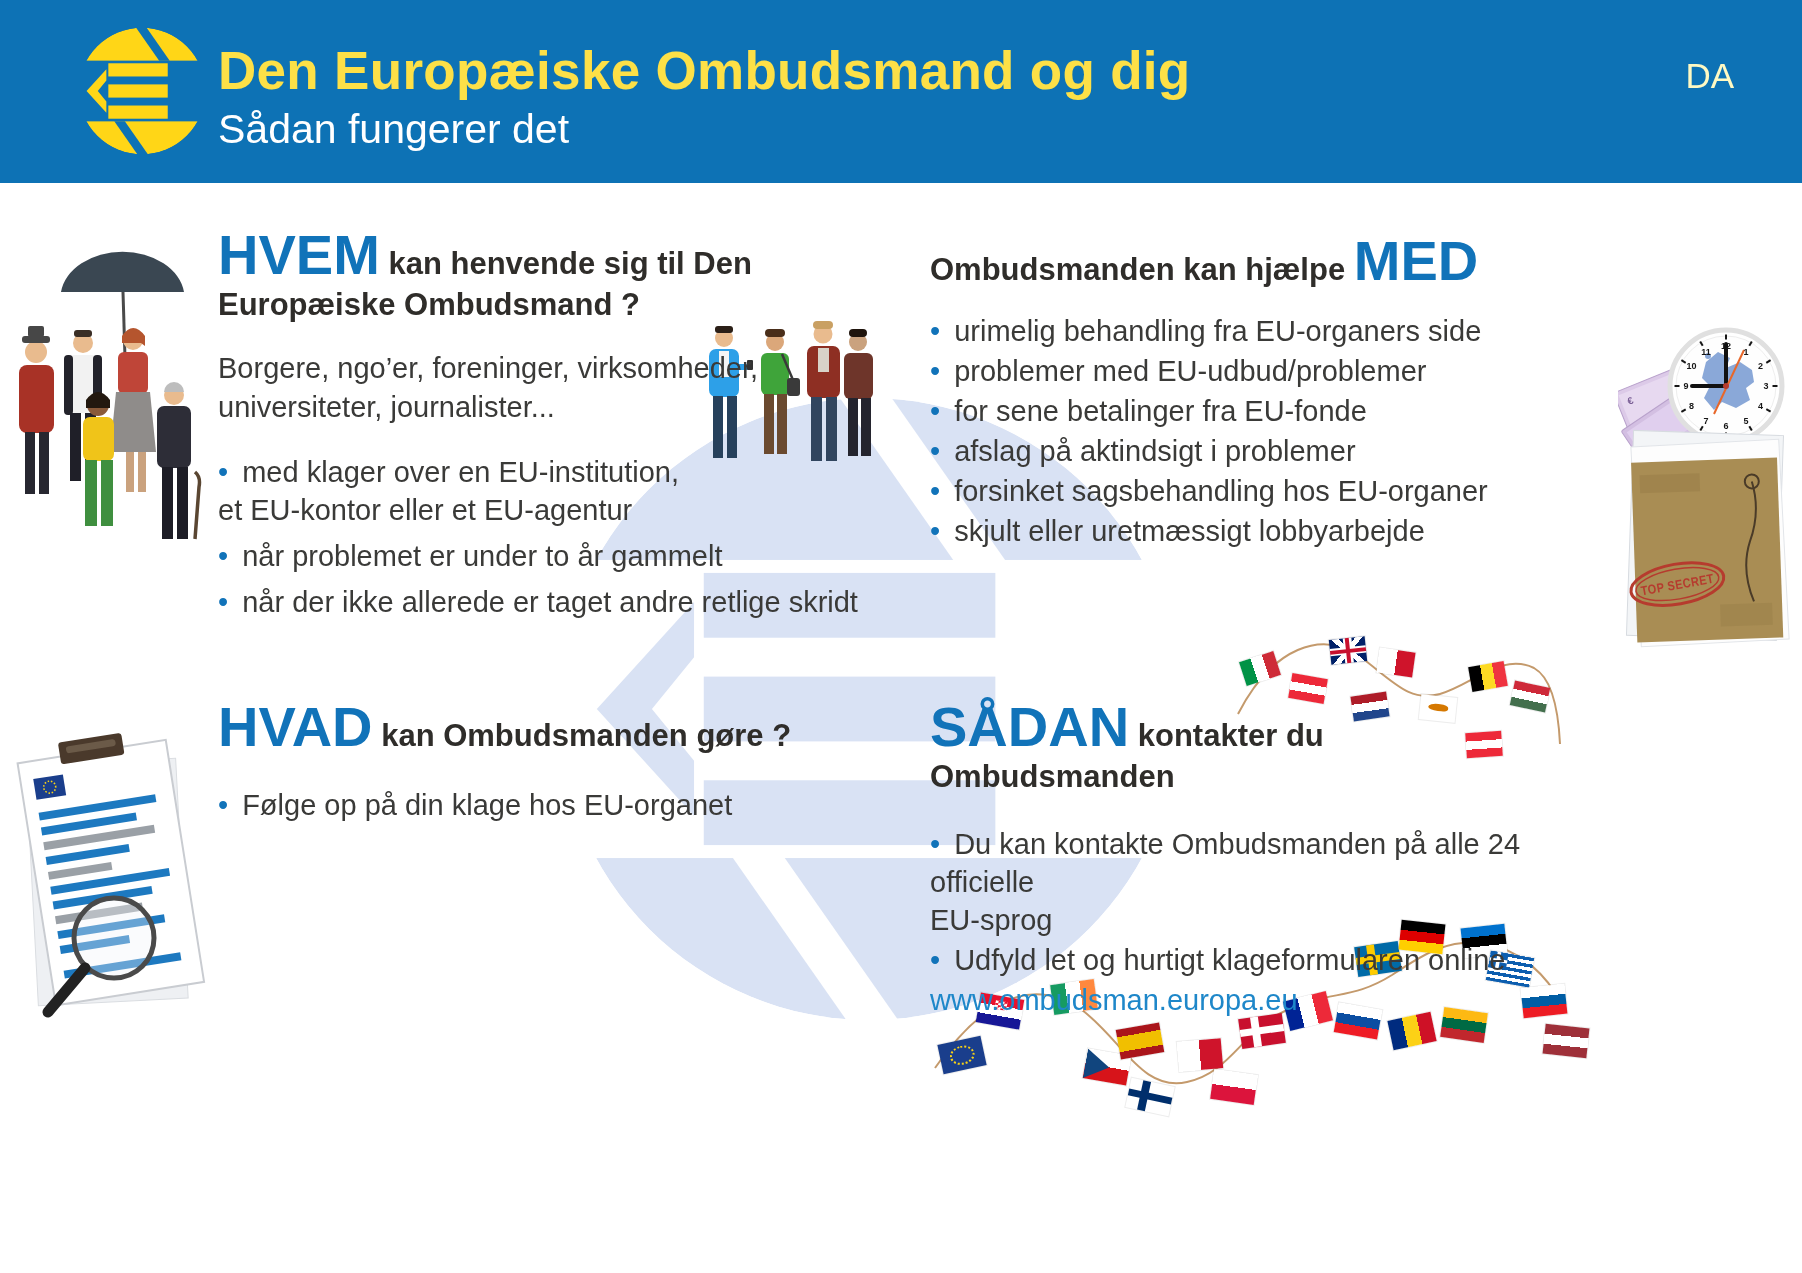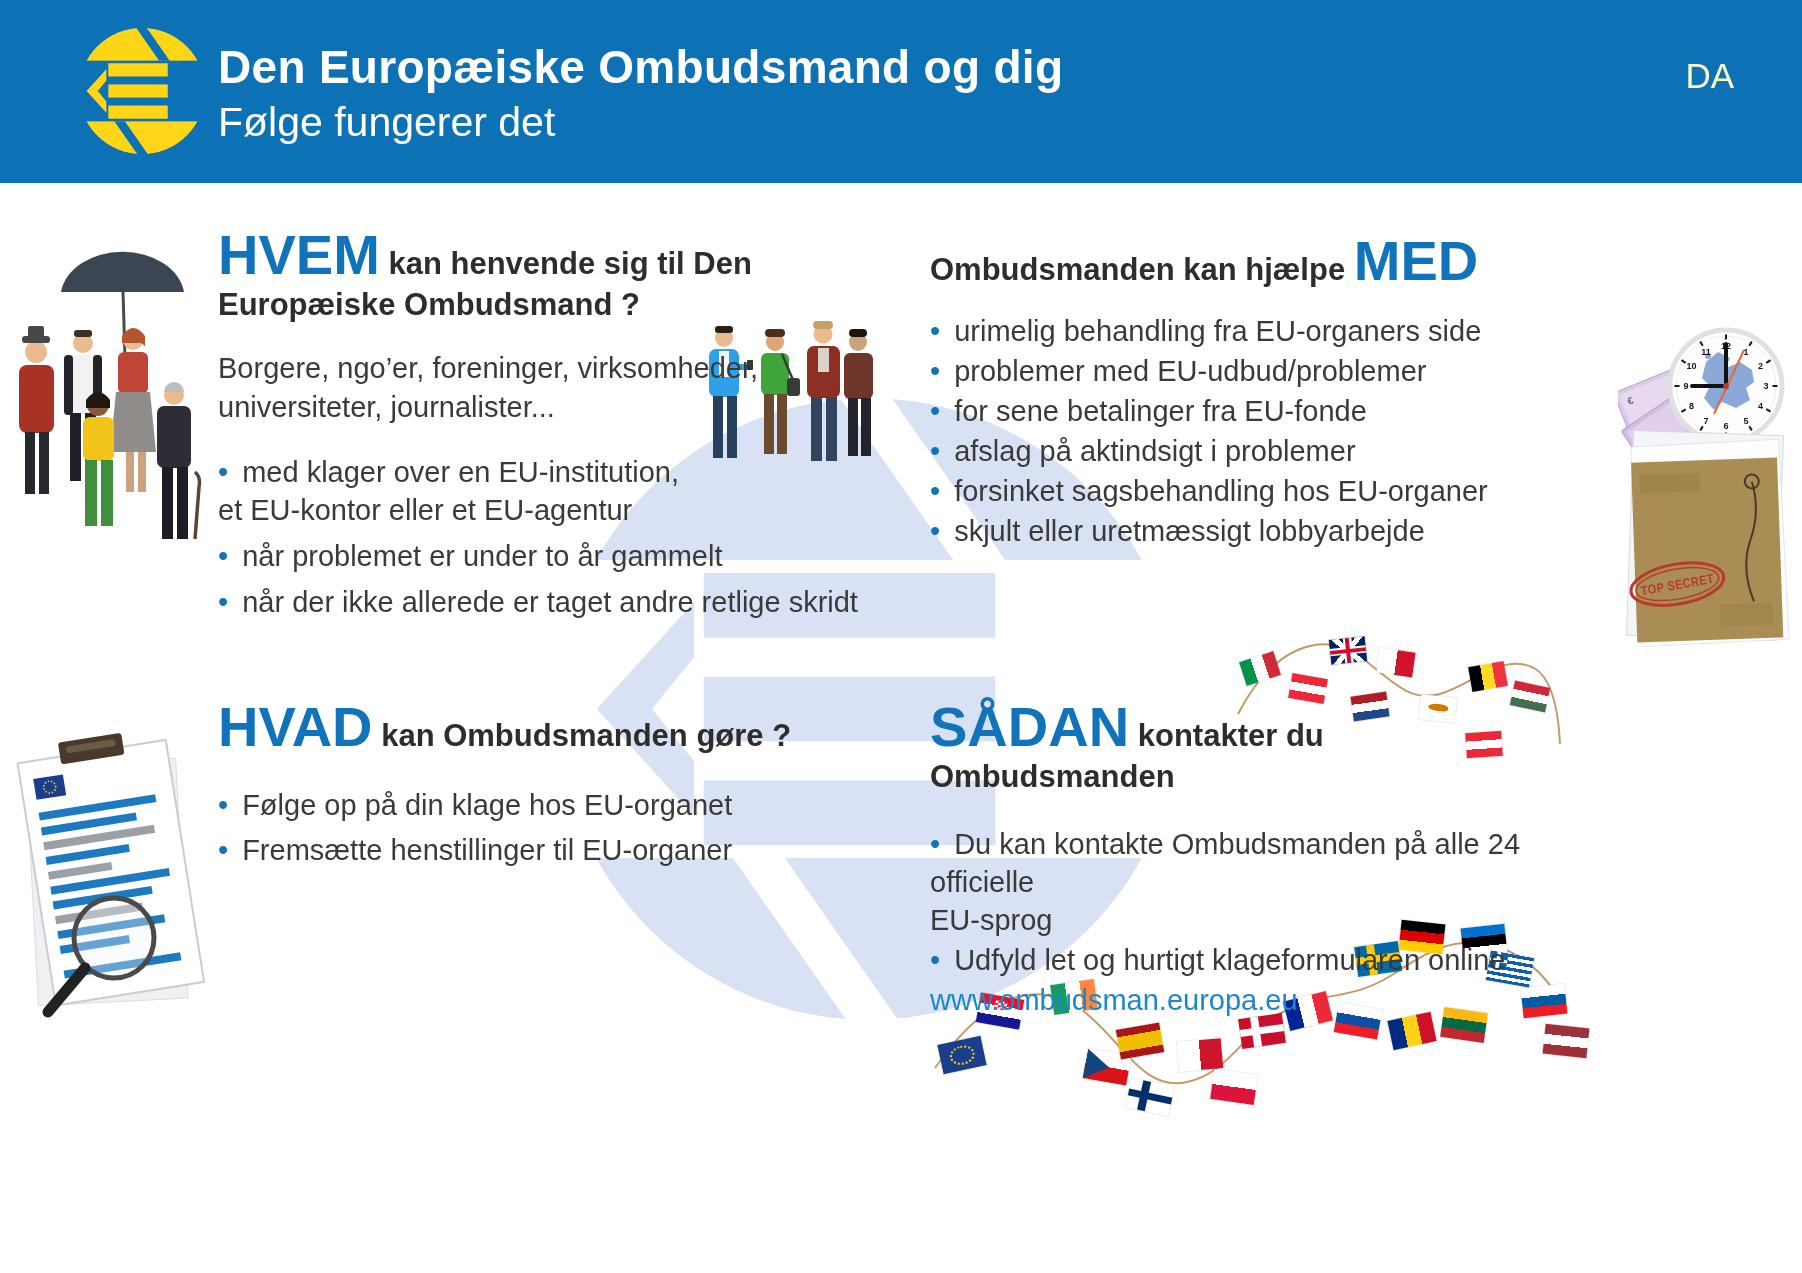--- a/index.html
+++ b/index.html
@@ -5,21 +5,21 @@
   *{margin:0;padding:0;box-sizing:border-box}
   html,body{background:#ffffff}
   body{font-family:"Liberation Sans","DejaVu Sans",sans-serif;color:#3a3a38}
   .page{position:relative;width:1802px;height:1273px;background:#fff;overflow:hidden}
 
   
   .topbar{position:absolute;left:0;top:0;width:1802px;height:183px;background:#0d72b5;z-index:4}
   .logo-box{position:absolute;left:76px;top:25px;width:132px;height:132px}
   .logo-svg{width:100%;height:100%;color:#ffd617}
   .titles{position:absolute;left:218px;top:40px}
-  .titles h1{font-size:46px;font-weight:bold;color:#ffffff;letter-spacing:.3px}
+  .titles h1{font-size:53px;font-weight:bold;color:#fde047;letter-spacing:.3px}
   .subtitle{font-size:41px;font-weight:normal;color:#ffffff;margin-top:5px}
   .lang{position:absolute;right:68px;top:56px;font-size:35px;color:#fef9c3}
 
   
   .watermark{position:absolute;left:545px;top:385px;width:648px;height:648px;z-index:0}
   .watermark-svg{width:100%;height:100%;color:#d9e2f4}
 
   
   .sec{position:absolute;z-index:3}
   .sec h2{font-size:31px;line-height:41px;font-weight:bold;color:#2f2d2a}
@@ -98,21 +98,21 @@
 <div class="page">
 
   <header class="topbar">
     <div class="logo-box">
       <svg class="logo-svg" viewBox="0 0 100 100">
           <use href="#logoShape"></use>
         </svg>
     </div>
     <div class="titles">
       <h1>Den Europæiske Ombudsmand og dig</h1>
-      <div class="subtitle">Følge fungerer det</div>
+      <div class="subtitle">Sådan fungerer det</div>
     </div>
     <div class="lang">DA</div>
   </header>
 
   <div class="watermark">
     <svg class="watermark-svg" viewBox="0 0 100 100">
         <use href="#logoShape"></use>
       </svg>
   </div>
 
@@ -141,21 +141,20 @@
         <li class="bullet"><span class="dot">•</span><span class="btext">forsinket sagsbehandling hos EU-organer</span></li>
         <li class="bullet"><span class="dot">•</span><span class="btext">skjult eller uretmæssigt lobbyarbejde</span></li>
       </ul>
   </section>
 
   <section class="sec sec-hvad">
     <h2><span class="kw">HVAD</span> <span class="rest">kan Ombudsmanden gøre ?</span></h2>
     <ul class="bullets">
 
     <li class="bullet"><span class="dot">•</span><span class="btext">Følge op på din klage hos EU-organet</span></li>
-        <li class="bullet"><span class="dot">•</span><span class="btext">Fremsætte henstillinger til EU-organer</span></li>
       </ul>
   </section>
 
   <section class="sec sec-sadan">
     <h2><span class="kw">SÅDAN</span> <span class="rest">kontakter du
 Ombudsmanden</span></h2>
     <ul class="bullets">
 
     <li class="bullet"><span class="dot">•</span><span class="btext">Du kan kontakte Ombudsmanden på alle 24 officielle
 EU-sprog</span></li>

